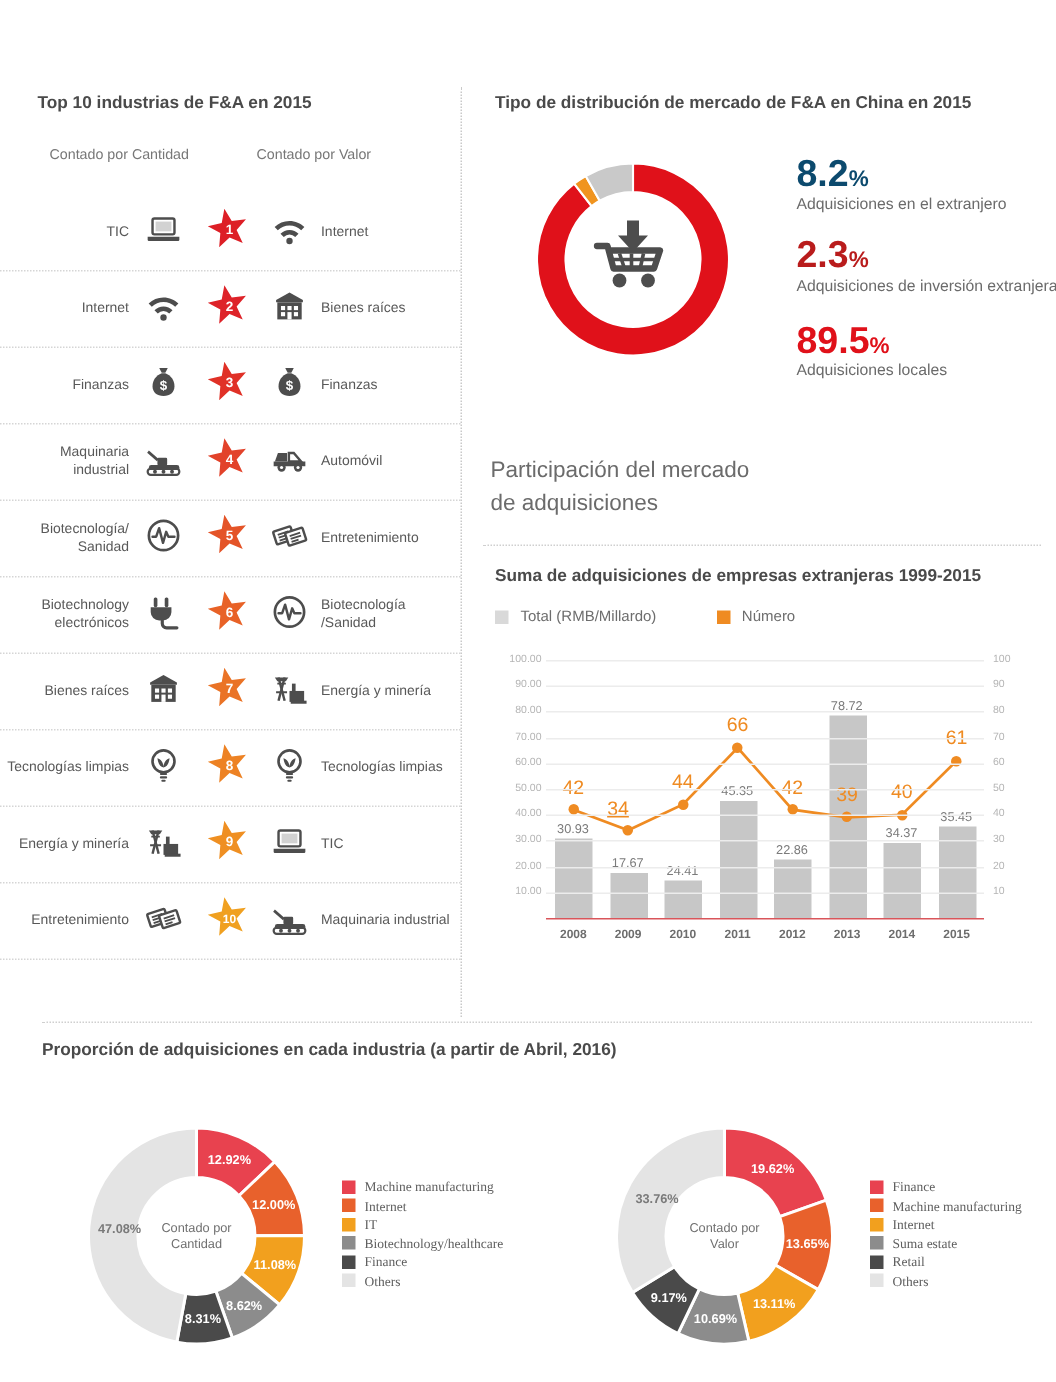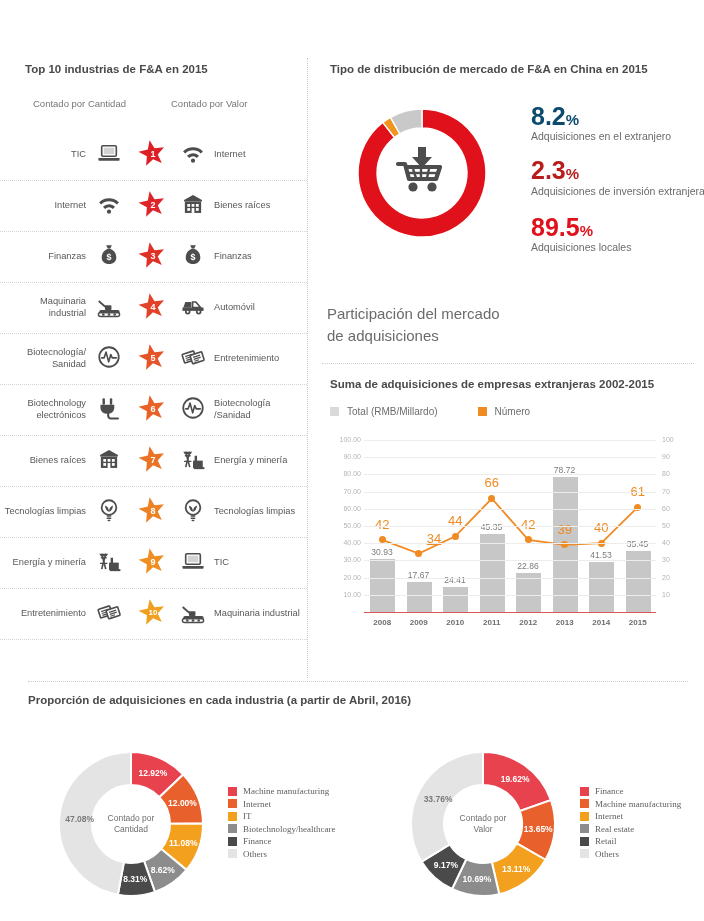--- a/index.html
+++ b/index.html
@@ -420,21 +420,21 @@
           <div class="cap wrap">Adquisiciones de inversión extranjera</div>
         </div>
         <div class="stat s-red" style="margin-bottom: 0px;">
           <div><span class="big">89.5</span><span class="pct">%</span></div>
           <div class="cap">Adquisiciones locales</div>
         </div>
       </div>
   </div>
 
   <div class="panel-bar">
-    <div class="sec-title bar-head">Suma de adquisiciones de empresas extranjeras 2002-2015</div>
+    <div class="sec-title bar-head">Suma de adquisiciones de empresas extranjeras 1999-2015</div>
     <div class="legend" id="bar-legend">
         <div class="lg">
           <span class="sw" style="background:#d9d9d9"></span>
           <span>Total (RMB/Millardo)</span>
         </div>
         <div class="lg">
           <span class="sw" style="background:#ef8b22"></span>
           <span>Número</span>
         </div>
       </div>
@@ -460,35 +460,35 @@
           <div class="bar-slot" style="left: 146px; width: 36.5px;">
             <div class="bar" style="height: 39.3192px; background: rgb(199, 199, 199);"></div>
             <div class="bar-lbl" style="bottom: 41.3192px;">22.86</div>
           </div>
           <div class="bar-slot" style="left: 182.5px; width: 36.5px;">
             <div class="bar" style="height: 135.398px; background: rgb(199, 199, 199);"></div>
             <div class="bar-lbl" style="bottom: 137.398px;">78.72</div>
           </div>
           <div class="bar-slot" style="left: 219px; width: 36.5px;">
             <div class="bar" style="height: 49.9832px; background: rgb(199, 199, 199);"></div>
-            <div class="bar-lbl" style="bottom: 51.9832px;">41.53</div>
+            <div class="bar-lbl" style="bottom: 51.9832px;">34.37</div>
           </div>
           <div class="bar-slot" style="left: 255.5px; width: 36.5px;">
             <div class="bar" style="height: 60.974px; background: rgb(199, 199, 199);"></div>
             <div class="bar-lbl" style="bottom: 62.974px;">35.45</div>
           </div>
         </div>
       <div class="lineLayer" id="lineLayer">
           <svg width="292" height="172" style="position: absolute; left: 0px; top: 0px;">
             <polyline points="18.3,99.8 54.8,113.5 91.3,96.3 127.8,58.5 164.3,99.8 200.8,104.9 237.3,103.2 273.8,67.1" fill="none" stroke="#ef8b22" stroke-width="1.8"></polyline>
           </svg>
           <div class="dot" style="left: 18.25px; top: 99.76px;"></div>
           <div class="num-lbl" style="left: 18.25px; top: 76.76px;">42</div>
           <div class="dot" style="left: 54.75px; top: 113.52px;"></div>
-          <div class="num-lbl" style="left: 70px; top: 90.52px; text-decoration: underline;">34</div>
+          <div class="num-lbl" style="left: 48px; top: 90.52px; text-decoration: underline;">34</div>
           <div class="dot" style="left: 91.25px; top: 96.32px;"></div>
           <div class="num-lbl" style="left: 91.25px; top: 73.32px;">44</div>
           <div class="dot" style="left: 127.75px; top: 58.48px;"></div>
           <div class="num-lbl" style="left: 127.75px; top: 35.48px;">66</div>
           <div class="dot" style="left: 164.25px; top: 99.76px;"></div>
           <div class="num-lbl" style="left: 164.25px; top: 76.76px;">42</div>
           <div class="dot" style="left: 200.75px; top: 104.92px;"></div>
           <div class="num-lbl" style="left: 200.75px; top: 81.92px;">39</div>
           <div class="dot" style="left: 237.25px; top: 103.2px;"></div>
           <div class="num-lbl" style="left: 237.25px; top: 80.2px;">40</div>
@@ -611,21 +611,21 @@
           <div class="lrow">
             <span class="sw" style="background:#e8612c"></span>
             <span class="t">Machine manufacturing</span>
           </div>
           <div class="lrow">
             <span class="sw" style="background:#f2a01e"></span>
             <span class="t">Internet</span>
           </div>
           <div class="lrow">
             <span class="sw" style="background:#8c8c8c"></span>
-            <span class="t">Real estate</span>
+            <span class="t">Suma estate</span>
           </div>
           <div class="lrow">
             <span class="sw" style="background:#4a4a4a"></span>
             <span class="t">Retail</span>
           </div>
           <div class="lrow">
             <span class="sw" style="background:#e4e4e4"></span>
             <span class="t">Others</span>
           </div>
         </div>

